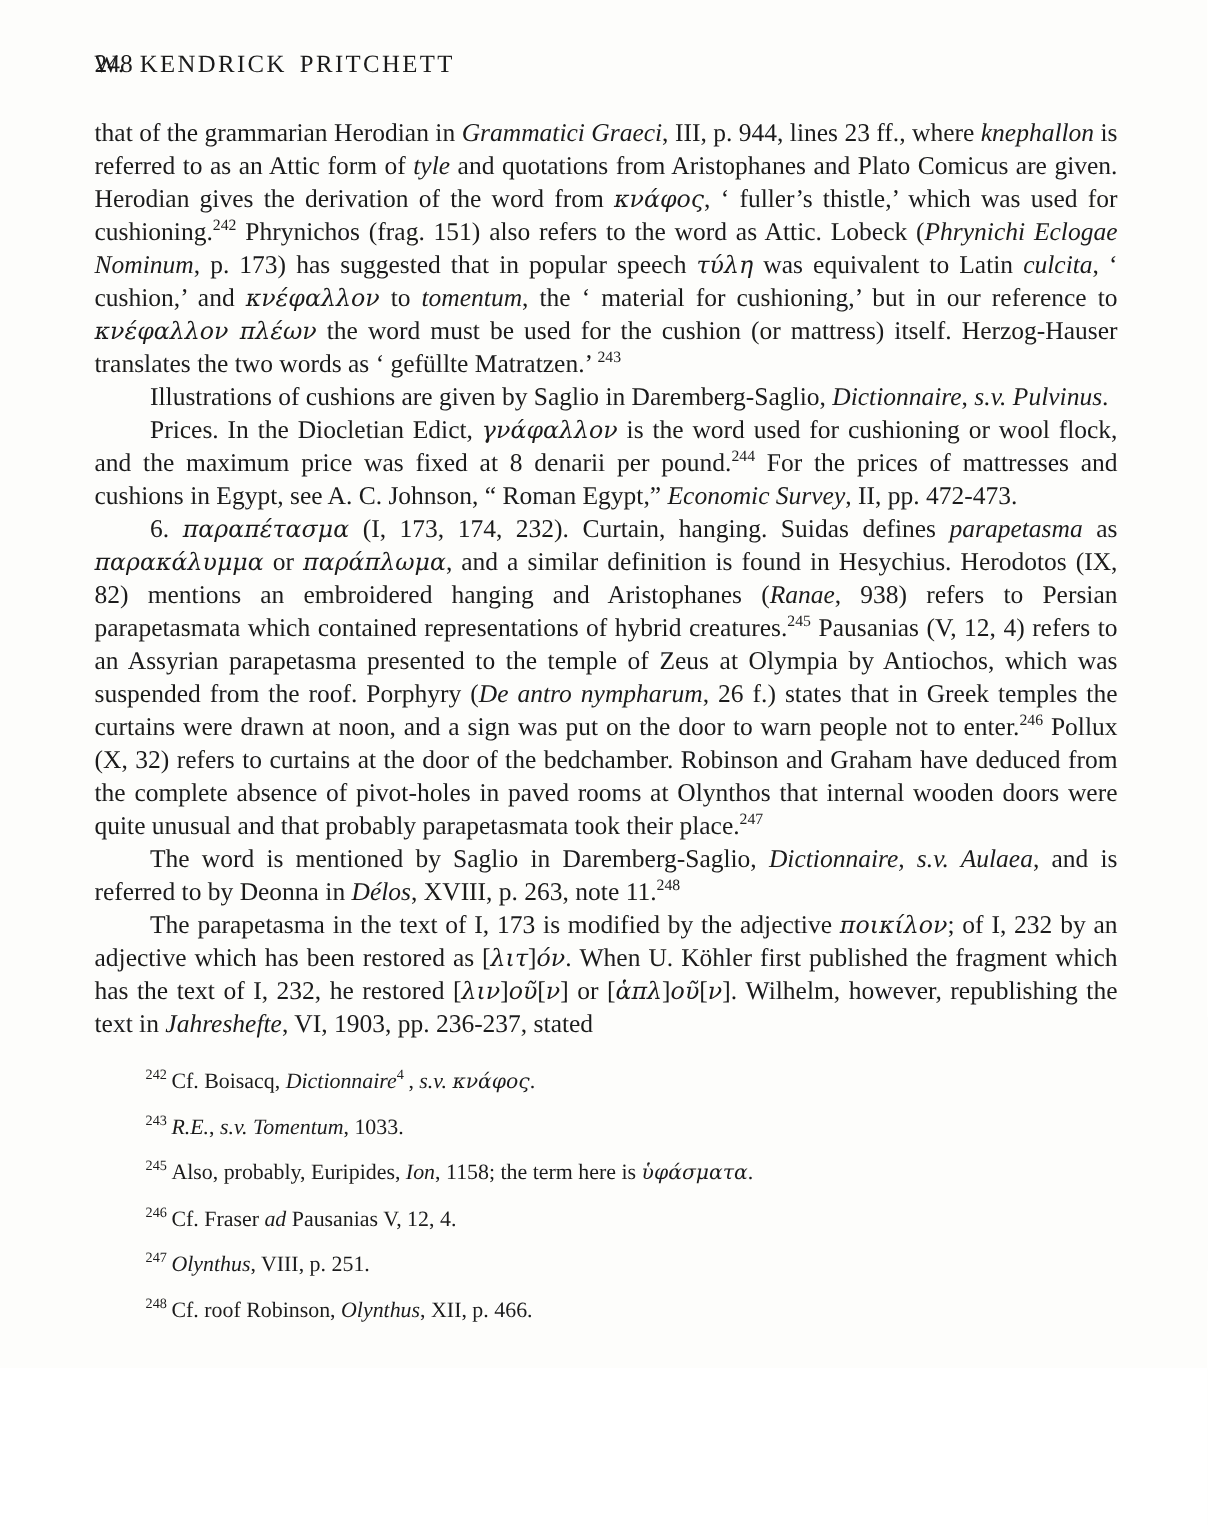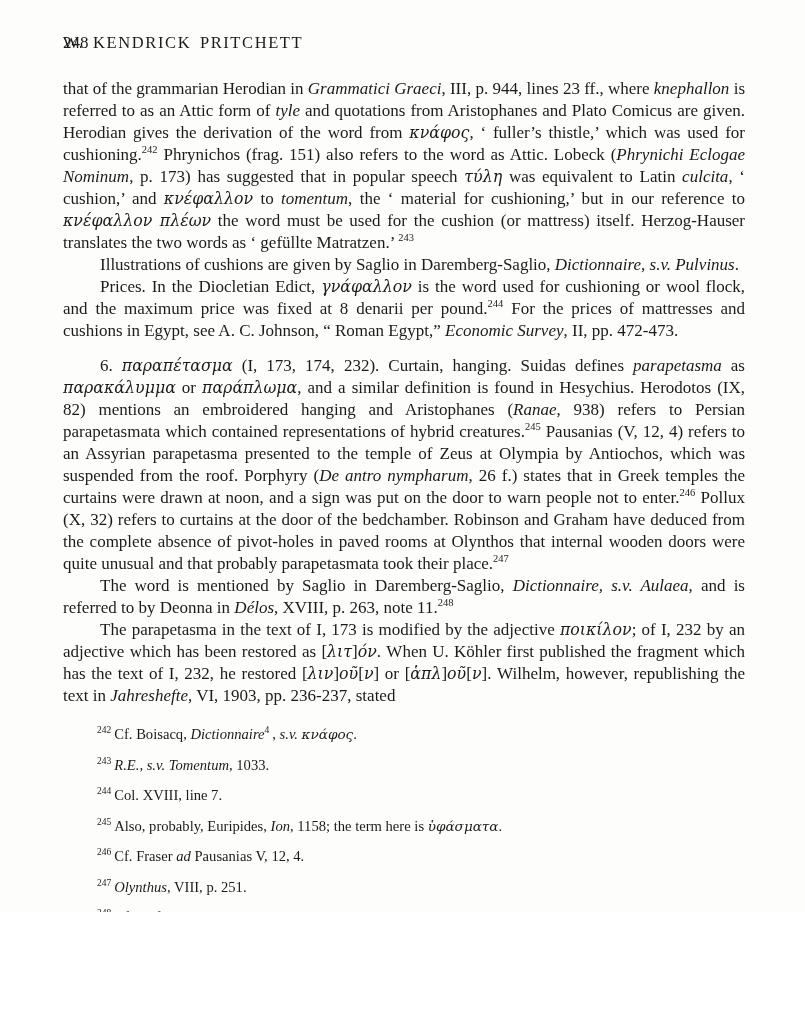--- a/index.html
+++ b/index.html
@@ -30,21 +30,21 @@
     letter-spacing: 1.6px;
     word-spacing: 3px;
   }
   .body-text {
     font-size: 17px;
     line-height: 22px;
     text-align: justify;
   }
   .para { margin: 0; }
   .para.indent { text-indent: 37px; }
-  .para.space-before { margin-top: 13px; }
+  .para.space-before { }
   .it { font-style: italic; }
   .gk {
     font-style: italic;
     font-family: "DejaVu Serif", serif;
     font-size: 0.93em;
   }
   sup.fnref {
     font-size: 10.5px;
     line-height: 0;
     vertical-align: super;
@@ -72,19 +72,18 @@
       <p class="para indent"><span class="rm">Illustrations of cushions are given by Saglio in Daremberg-Saglio, </span><span class="it">Dictionnaire</span><span class="rm">, </span><span class="it">s.v. Pulvinus</span><span class="rm">.</span></p>
       <p class="para indent"><span class="rm">Prices.  In the Diocletian Edict, </span><span class="gk">γνάφαλλον</span><span class="rm"> is the word used for cushioning or wool flock, and the maximum price was fixed at 8 denarii per pound.</span><sup class="fnref">244</sup><span class="rm">  For the prices of mattresses and cushions in Egypt, see A. C. Johnson, “ Roman Egypt,” </span><span class="it">Economic Survey</span><span class="rm">, II, pp. 472-473.</span></p>
       <p class="para indent space-before"><span class="rm">6. </span><span class="gk">παραπέτασμα</span><span class="rm"> (I, 173, 174, 232).  Curtain, hanging.  Suidas defines </span><span class="it">parapetasma</span><span class="rm"> as </span><span class="gk">παρακάλυμμα</span><span class="rm"> or </span><span class="gk">παράπλωμα</span><span class="rm">, and a similar definition is found in Hesychius.  Herodotos (IX, 82) mentions an embroidered hanging and Aristophanes (</span><span class="it">Ranae</span><span class="rm">, 938) refers to Persian parapetasmata which contained representations of hybrid creatures.</span><sup class="fnref">245</sup><span class="rm">  Pausanias (V, 12, 4) refers to an Assyrian parapetasma presented to the temple of Zeus at Olympia by Antiochos, which was suspended from the roof.  Porphyry (</span><span class="it">De antro nympharum</span><span class="rm">, 26 f.) states that in Greek temples the curtains were drawn at noon, and a sign was put on the door to warn people not to enter.</span><sup class="fnref">246</sup><span class="rm">  Pollux (X, 32) refers to curtains at the door of the bedchamber.  Robinson and Graham have deduced from the complete absence of pivot-holes in paved rooms at Olynthos that internal wooden doors were quite unusual and that probably parapetasmata took their place.</span><sup class="fnref">247</sup></p>
       <p class="para indent"><span class="rm">The word is mentioned by Saglio in Daremberg-Saglio, </span><span class="it">Dictionnaire, s.v. Aulaea</span><span class="rm">, and is referred to by Deonna in </span><span class="it">Délos</span><span class="rm">, XVIII, p. 263, note 11.</span><sup class="fnref">248</sup></p>
       <p class="para indent"><span class="rm">The parapetasma in the text of I, 173 is modified by the adjective </span><span class="gk">ποικίλον</span><span class="rm">; of I, 232 by an adjective which has been restored as [</span><span class="gk">λιτ</span><span class="rm">]</span><span class="gk">όν</span><span class="rm">.  When U. Köhler first published the fragment which has the text of I, 232, he restored [</span><span class="gk">λιν</span><span class="rm">]</span><span class="gk">οῦ</span><span class="rm">[</span><span class="gk">ν</span><span class="rm">] or [</span><span class="gk">ἁπλ</span><span class="rm">]</span><span class="gk">οῦ</span><span class="rm">[</span><span class="gk">ν</span><span class="rm">].  Wilhelm, however, republishing the text in </span><span class="it">Jahreshefte</span><span class="rm">, VI, 1903, pp. 236-237, stated</span></p>
     </div>
 
   <div class="footnotes">
       <p class="footnote"><sup class="fnref">242</sup><span class="rm">Cf. Boisacq, </span><span class="it">Dictionnaire</span><sup class="fnref">4</sup><span class="rm">, </span><span class="it">s.v.</span><span class="rm"> </span><span class="gk">κνάφος</span><span class="rm">.</span></p>
       <p class="footnote"><sup class="fnref">243</sup><span class="it">R.E.</span><span class="rm">, </span><span class="it">s.v. Tomentum</span><span class="rm">, 1033.</span></p>
-      <p class="footnote"><sup class="fnref">244</sup><span class="rm">Col. XVIII, line 7.</span></p>
       <p class="footnote"><sup class="fnref">245</sup><span class="rm">Also, probably, Euripides, </span><span class="it">Ion</span><span class="rm">, 1158; the term here is </span><span class="gk">ὑφάσματα</span><span class="rm">.</span></p>
       <p class="footnote"><sup class="fnref">246</sup><span class="rm">Cf. Fraser </span><span class="it">ad</span><span class="rm"> Pausanias V, 12, 4.</span></p>
       <p class="footnote"><sup class="fnref">247</sup><span class="it">Olynthus</span><span class="rm">, VIII, p. 251.</span></p>
       <p class="footnote"><sup class="fnref">248</sup><span class="rm">Cf. roof Robinson, </span><span class="it">Olynthus</span><span class="rm">, XII, p. 466.</span></p>
     </div>
 </div>
 
 </body></html>

